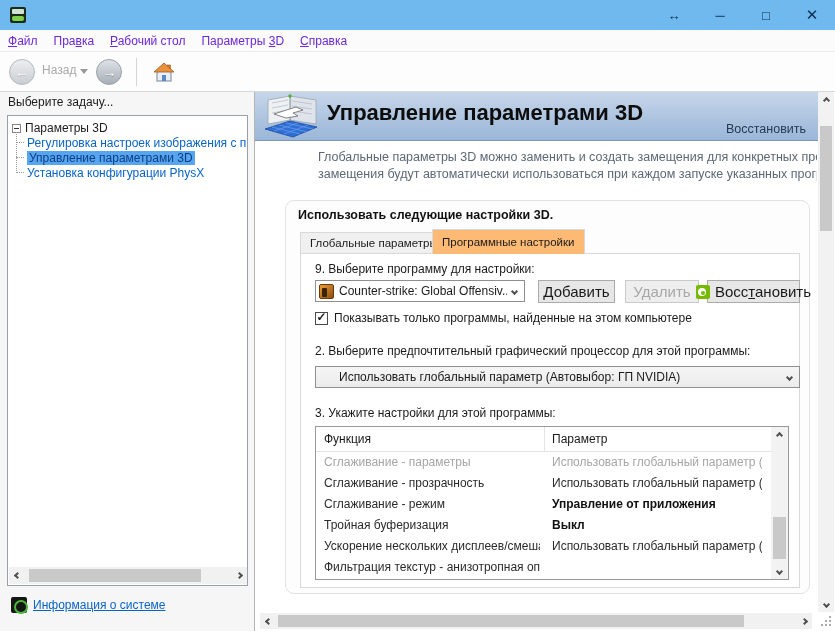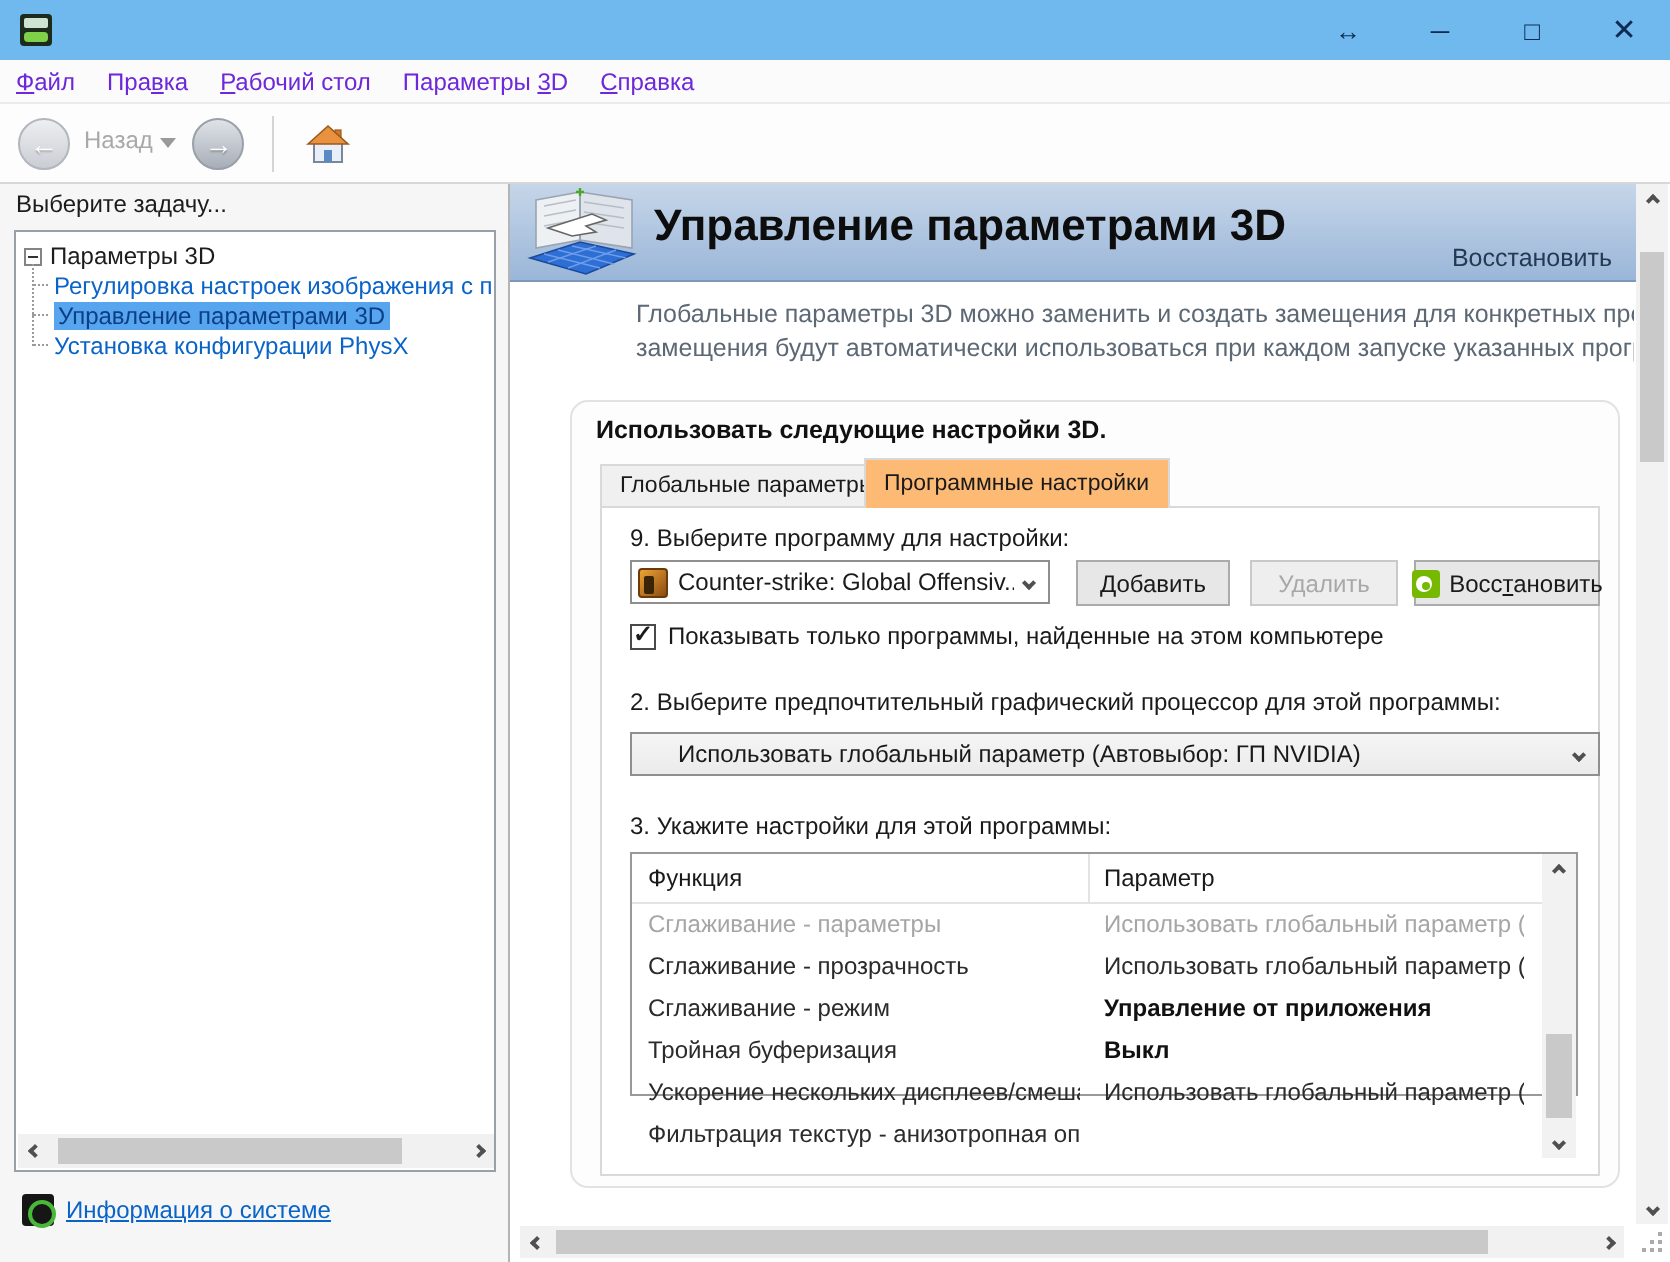--- a/index.html
+++ b/index.html
@@ -77,30 +77,30 @@
   .tab.inactive { left:14px; top:31px; height:22px; background:#f0f0f0; border:1px solid #d9d9d9; }
   .tab.active { left:146px; top:28px; height:25px; line-height:25px; background:#fdba74; border:1px solid #d9d9d9; border-bottom:none; z-index:2; }
   .tabpanel { position:absolute; left:14px; top:52px; width:500px; height:335px; background:#fff; border:1px solid #d9d9d9; }
 
   .step-label { position:absolute; left:14px; color:#1a1a1a; white-space:nowrap; }
   .combo { position:absolute; height:22px; border:1px solid #8f8f8f; background:#fff; display:flex; align-items:center; padding:0 7px 0 3px; gap:5px; }
   .combo-text { flex:1; white-space:nowrap; overflow:hidden; }
   .csgo-icon { position:relative; width:15px; height:15px; border-radius:2px; background:linear-gradient(135deg,#f0a234,#8a4d12); border:1px solid #6b3a08; flex:0 0 auto; }
   .csgo-icon::after { content:""; position:absolute; left:2px; top:3px; width:5px; height:9px; background:#3a2408; border-radius:1px; }
   .gpu-combo { background:linear-gradient(#f5f5f5,#ebebeb); padding-left:23px; }
-  .btn { position:absolute; top:26px; height:23px; background:#e7e7e7; border:1px solid #ababab; font-family:"Liberation Sans",sans-serif; font-size:12px; color:#1a1a1a; display:flex; align-items:center; justify-content:center; gap:5px; }
+  .btn { position:absolute; top:26px; height:23px; background:#e7e7e7; border:1px solid #ababab; font-family:"Liberation Sans",sans-serif; font-size:15px; color:#1a1a1a; display:flex; align-items:center; justify-content:center; gap:5px; }
   .btn.disabled { color:#a8a8a8; border-color:#c9c9c9; background:#eeeeee; }
   .nv-icon { position:relative; width:14px; height:14px; background:#76b900; border-radius:2px; flex:0 0 auto; }
   .nv-icon::before { content:""; position:absolute; left:2px; top:3px; width:8px; height:8px; background:#fff; border-radius:50%; }
   .nv-icon::after { content:""; position:absolute; left:5px; top:6px; width:4px; height:4px; background:#76b900; border-radius:50%; }
   .chk-row { position:absolute; left:14px; top:57px; display:flex; align-items:center; gap:6px; }
   .checkbox { width:13px; height:13px; border:1px solid #4a4a4a; background:#fff; display:flex; align-items:center; justify-content:center; flex:0 0 auto; }
   .checkbox .tick { font-size:12px; font-weight:bold; color:#1a1a1a; margin-top:-2px; }
 
-  .settings-table { position:absolute; left:14px; top:172px; width:474px; height:122px; border:1px solid #999; background:#fff; }
+  .settings-table { position:absolute; left:14px; top:172px; width:474px; height:154px; border:1px solid #999; background:#fff; }
   .thead { position:relative; height:25px; border-bottom:1px solid #e3e3e3; }
   .thead::after { content:""; position:absolute; left:228px; top:0; height:25px; border-left:1px solid #e3e3e3; }
   .th { position:absolute; top:0; line-height:25px; color:#1a1a1a; }
   .c1 { left:8px; } .c2 { left:236px; }
   .trow { position:relative; height:21px; }
   .td { position:absolute; top:0; line-height:21px; white-space:nowrap; overflow:hidden; color:#2b2b2b; }
   .td.c1 { width:216px; } .td.c2 { right:26px; }
   .trow.dim .td { color:#a6a6a6; }
   .trow.valbold .td.c2 { font-weight:bold; color:#111; }
   .tbl-vscroll { position:absolute; right:0; top:0; width:17px; height:152px; background:#f2f2f2; display:flex; flex-direction:column; align-items:center; }

